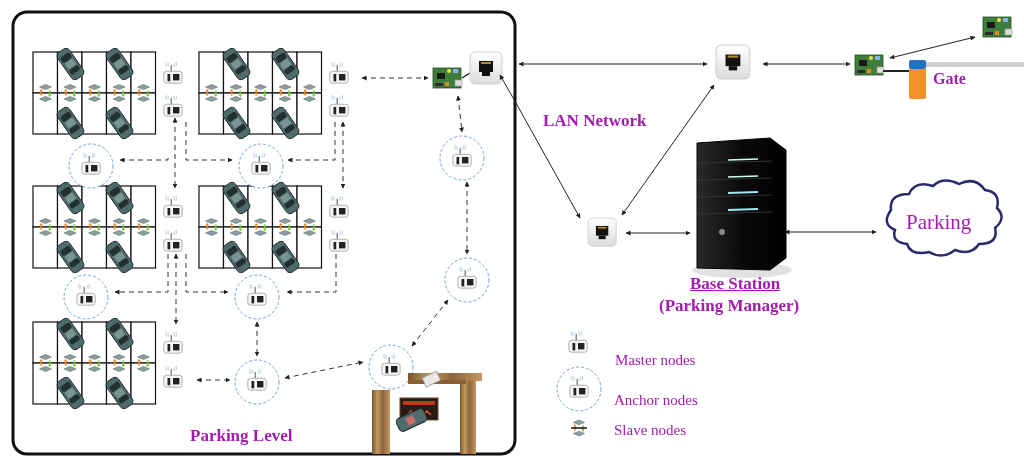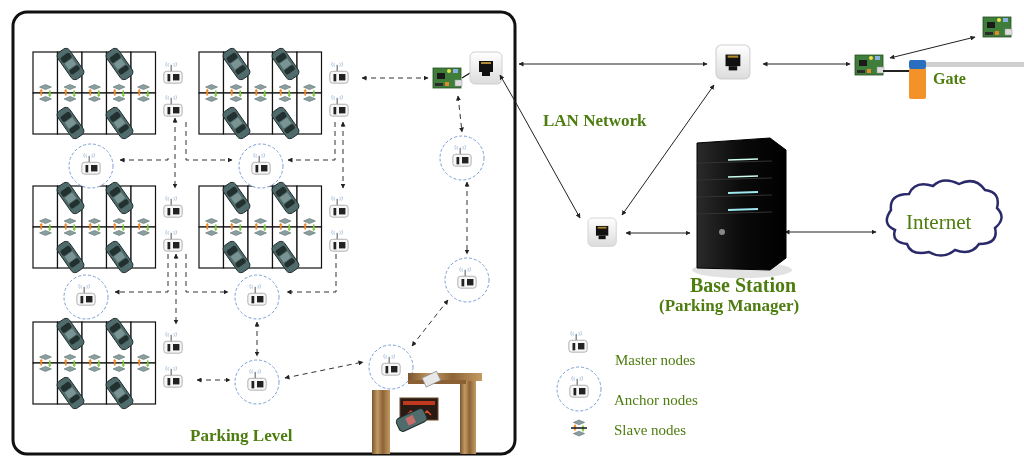--- a/index.html
+++ b/index.html
@@ -1,18 +1,18 @@
 <!DOCTYPE html>
 <html><head>
 <meta charset="utf-8">
 <style>
   html, body { margin:0; padding:0; background:#ffffff; }
   body { width:1024px; height:467px; position:relative; overflow:hidden; font-family:"Liberation Serif", serif; }
   #stage { position:absolute; left:0; top:0; width:1024px; height:467px; }
-  .lbl { position:absolute; font-family:"Liberation Serif", serif; color:#4d7c0f; white-space:nowrap; }
+  .lbl { position:absolute; font-family:"Liberation Serif", serif; color:#a21caf; white-space:nowrap; }
   .bold { font-weight:bold; }
 </style>
 </head>
 <body>
 
 <div id="stage">
 <svg id="svg" width="1024" height="467" viewBox="0 0 1024 467" xmlns="http://www.w3.org/2000/svg">
   <defs>
     <marker id="ah" viewBox="0 0 10 10" refX="9" refY="5" markerWidth="5" markerHeight="5" orient="auto-start-reverse">
       <path d="M0,0 L10,5 L0,10 z" fill="#222"></path>
@@ -303,21 +303,21 @@
     <g transform="translate(571 418)">
       <use href="#slave" x="0" y="0" width="16" height="20"></use>
       <line x1="0" y1="10" x2="16" y2="10" stroke="#111" stroke-width="1.5"></line>
     </g>
   </g>
 </svg>
 
 
 <div class="lbl bold" style="left:190px; top:426px; font-size:17px;">Parking Level</div>
 <div class="lbl bold" style="left:543px; top:111px; font-size:17px;">LAN Network</div>
-<div class="lbl bold" style="left:690px; top:274px; font-size:20px;">Base Station</div>
+<div class="lbl bold" style="left:690px; top:274px; font-size:17px;text-decoration:underline;">Base Station</div>
 <div class="lbl bold" style="left:659px; top:296px; font-size:17px;">(Parking Manager)</div>
-<div class="lbl" style="left:906px; top:210px; font-size:21px;">Internet</div>
+<div class="lbl" style="left:906px; top:210px; font-size:21px;">Parking</div>
 <div class="lbl bold" style="left:933px; top:70px; font-size:16px;">Gate</div>
 
 <div class="lbl" style="left:615px; top:352px; font-size:15px;">Master nodes</div>
 <div class="lbl" style="left:614px; top:380px; font-size:15px;margin-top:12px;">Anchor nodes</div>
 <div class="lbl" style="left:614px; top:422px; font-size:15px;">Slave nodes</div>
 </div>
 
 </body></html>

